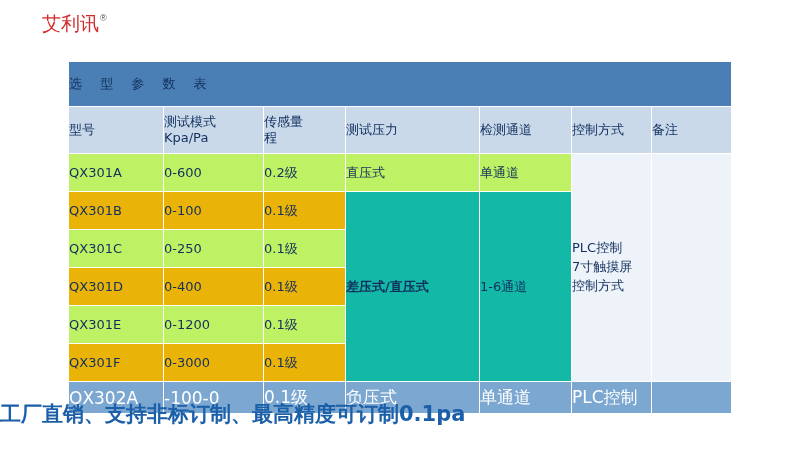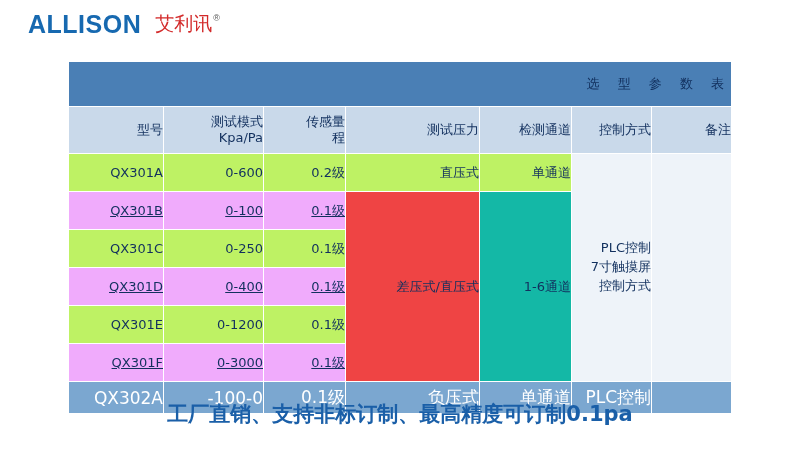--- a/index.html
+++ b/index.html
@@ -53,21 +53,21 @@
     top: 61px;
     width: 663px;
   }
   table.spec {
     border-collapse: collapse;
     width: 663px;
     table-layout: fixed;
   }
   table.spec td, table.spec th {
     border: 1px solid #ffffff;
-    text-align: right;
+    text-align: left;
     vertical-align: middle;
     font-family: "DejaVu Sans", "Liberation Sans", sans-serif;
     font-size: 13px;
     color: #12305e;
     padding: 0;
   }
   .title-cell {
     background: #4a7fb5;
     color: #ffffff;
     font-size: 19px;
@@ -81,60 +81,60 @@
     font-size: 13.5px;
     color: #12305e;
   }
   .hdr .two-line {
     line-height: 1.25;
   }
   tbody tr.row td {
     height: 37px;
   }
   .bg-a { background: #bef264; }
-  .bg-b { background: #f0abfc; text-decoration: underline; }
+  .bg-b { background: #eab308; }
   .merged {
     background: #eef3f9;
     line-height: 1.45;
     font-size: 12.5px;
   }
   .merged-mode {
-    background: #ef4444;
+    background: #14b8a6;
     font-size: 13px;
+    font-weight: bold;
   }
   .merged-ch {
     background: #14b8a6;
     font-size: 13px;
   }
   tr.last td {
     background: #7ba7d0;
     color: #ffffff;
     height: 31px;
     font-size: 17px;
   }
 
   
   #slogan {
     position: absolute;
     left: 0;
     right: 0;
     top: 400px;
-    text-align: center;
+    text-align: left;
     font-family: "DejaVu Sans", "Liberation Sans", sans-serif;
     font-weight: bold;
     font-size: 21px;
     color: #1a5fa8;
     letter-spacing: 0px;
   }
 </style>
 </head>
 <body>
 
 <div id="logo-bar">
-  <span id="logo-text">ALLISON</span>
   <span id="logo-cn">艾利讯</span>
   <span id="logo-reg">®</span>
 </div>
 
 <div id="table-wrap">
   <table class="spec">
     <colgroup>
       <col style="width:95px">
       <col style="width:100px">
       <col style="width:82px">

